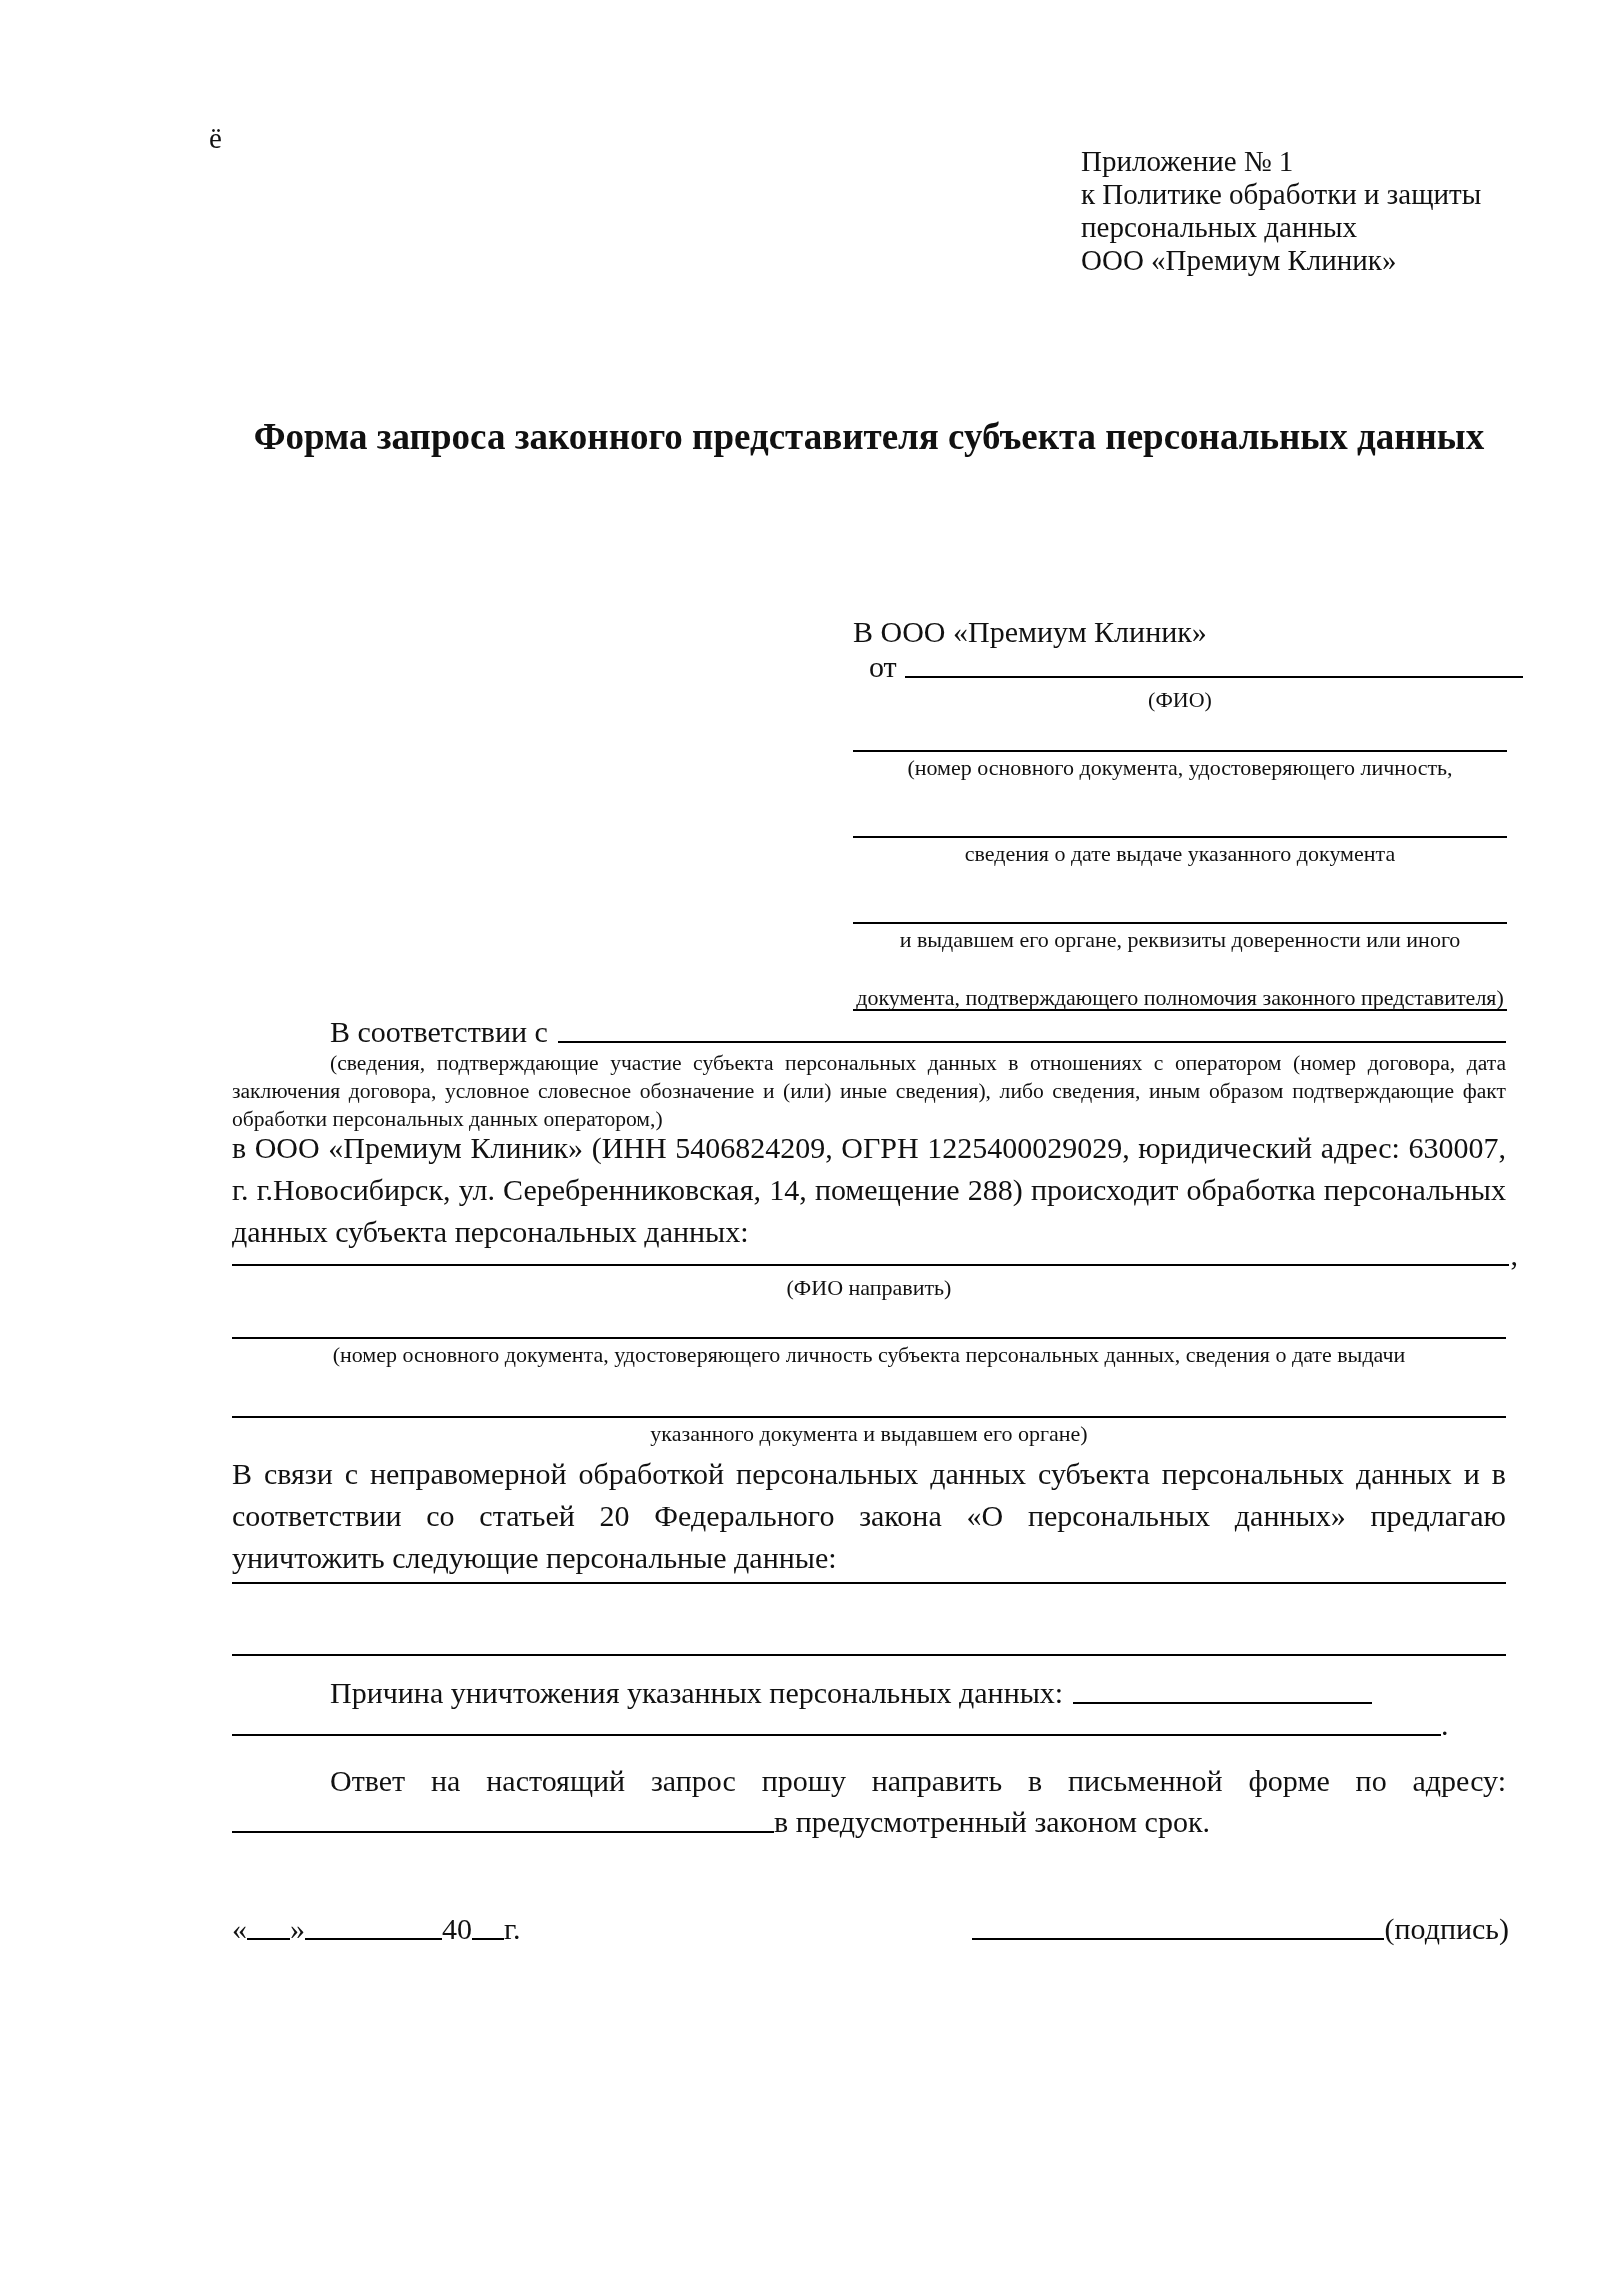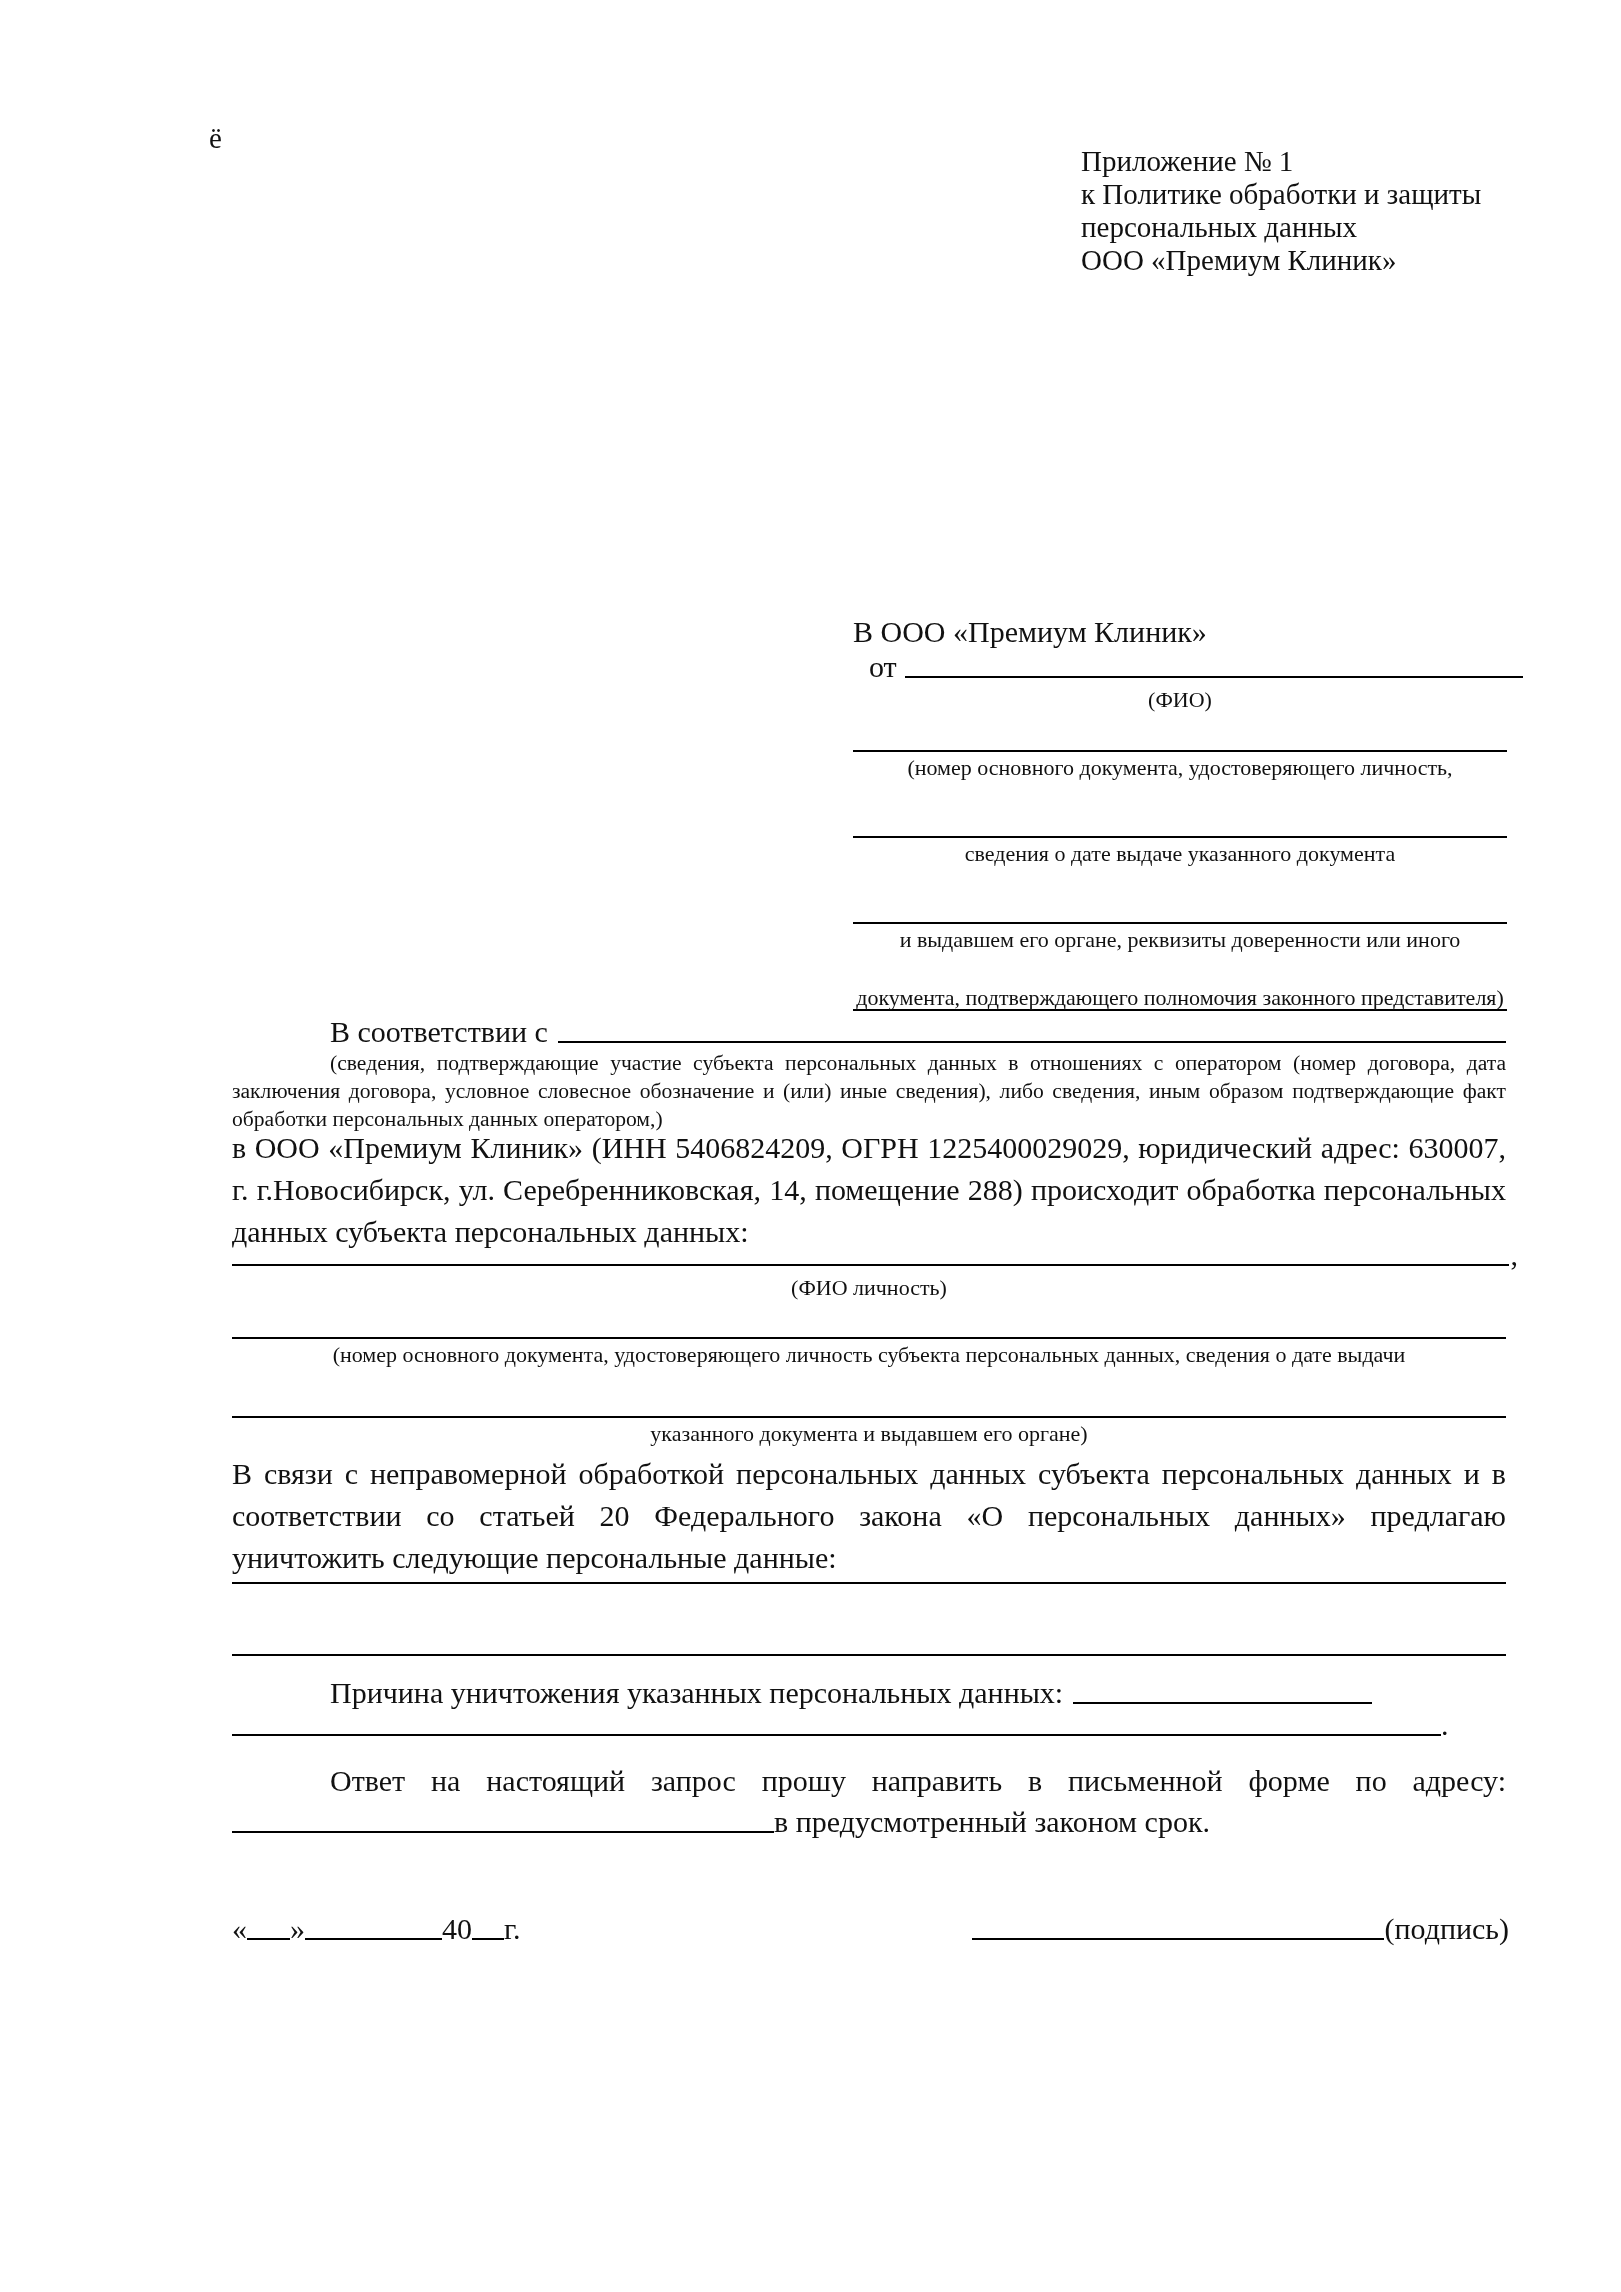--- a/index.html
+++ b/index.html
@@ -73,20 +73,21 @@
   <div id="stray" class="abs">ё</div>
 
   <div id="appendix" class="abs">
     <div>Приложение № 1</div>
     <div>к Политике обработки и защиты</div>
     <div>персональных данных</div>
     <div>ООО «Премиум Клиник»</div>
   </div>
 
   <div id="title" class="abs">
+    <div>Форма запроса законного представителя субъекта персональных данных</div>
   </div>
 
   <div id="addr-to" class="abs">В ООО «Премиум Клиник»</div>
 
   <div id="addr-from" class="abs flexrow">
     <span class="lbl">от</span>
     <span class="fill"></span>
   </div>
   <div id="addr-fio-cap" class="abs cap">(ФИО)</div>
 
@@ -107,21 +108,21 @@
     <span class="fill"></span>
   </div>
   <div id="acc-note" class="abs">(сведения, подтверждающие участие субъекта персональных данных в отношениях с оператором (номер договора, дата заключения договора, условное словесное обозначение и (или) иные сведения), либо сведения, иным образом подтверждающие факт обработки персональных данных оператором,)</div>
 
   <div id="op-para" class="abs para">в ООО «Премиум Клиник» (ИНН 5406824209, ОГРН 1225400029029, юридический адрес: 630007, г. г.Новосибирск, ул. Серебренниковская, 14, помещение 288) происходит обработка персональных данных субъекта персональных данных:</div>
 
   <div id="subj-fio-row" class="abs flexrow">
     <span class="fill"></span>
     <span class="tail">,</span>
   </div>
-  <div id="subj-fio-cap" class="abs cap cap-full">(ФИО личность)</div>
+  <div id="subj-fio-cap" class="abs cap cap-full">(ФИО направить)</div>
 
   <div class="abs hr hr-full" style="top:1337px;"></div>
   <div id="subj-cap1" class="abs cap cap-full">(номер основного документа, удостоверяющего личность субъекта персональных данных, сведения о дате выдачи</div>
 
   <div class="abs hr hr-full" style="top:1416px;"></div>
   <div id="subj-cap2" class="abs cap cap-full">указанного документа и выдавшем его органе)</div>
 
   <div id="demand" class="abs para">В связи с неправомерной обработкой персональных данных субъекта персональных данных и в соответствии со статьей 20 Федерального закона «О персональных данных» предлагаю уничтожить следующие персональные данные:</div>
 
   <div class="abs hr hr-full" style="top:1582px;"></div>

